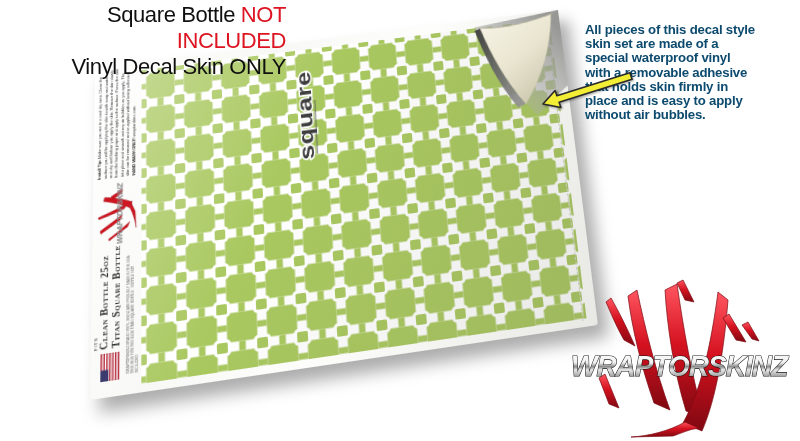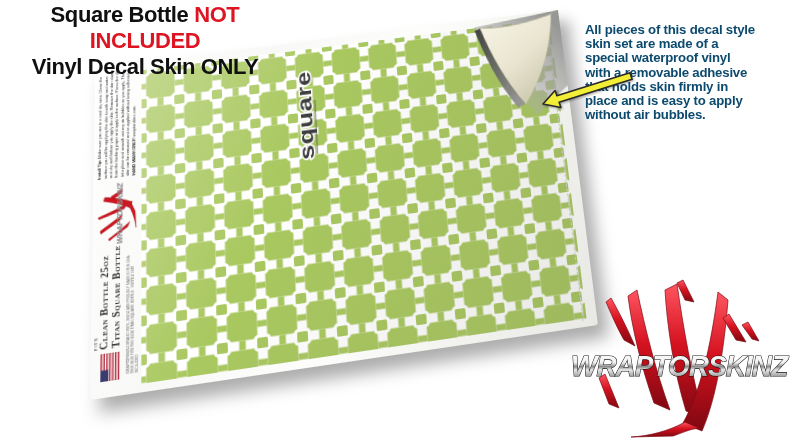--- a/index.html
+++ b/index.html
@@ -1,21 +1,21 @@
 <!DOCTYPE html>
 <html><head>
 <meta charset="utf-8">
 <style>
   html,body{margin:0;padding:0;}
   body{width:800px;height:441px;overflow:hidden;background:#ffffff;
        font-family:"Liberation Sans", sans-serif;position:relative;}
 
   
-  .hdr{position:absolute;left:4px;top:2px;width:282px;text-align:center;
-       color:#101010;font-weight:bold;letter-spacing:-0.4px;z-index:50;}
+  .hdr{position:absolute;left:4px;top:2px;width:282px;text-align:right;
+       color:#101010;font-weight:normal;letter-spacing:-0.4px;z-index:50;}
   .hdr .l1{font-size:22px;line-height:26px;}
   .hdr .red{color:#dd1522;}
   .hdr .l2{font-size:22px;line-height:25px;}
 
   
   #sheet{position:absolute;left:0;top:0;width:470px;height:335px;
          transform-origin:0 0;
          transform:matrix3d(1.023421,-0.122717,0,0.00006866,
                             -0.039406,0.882239,0,-0.000272,
                             0,0,1,0,

